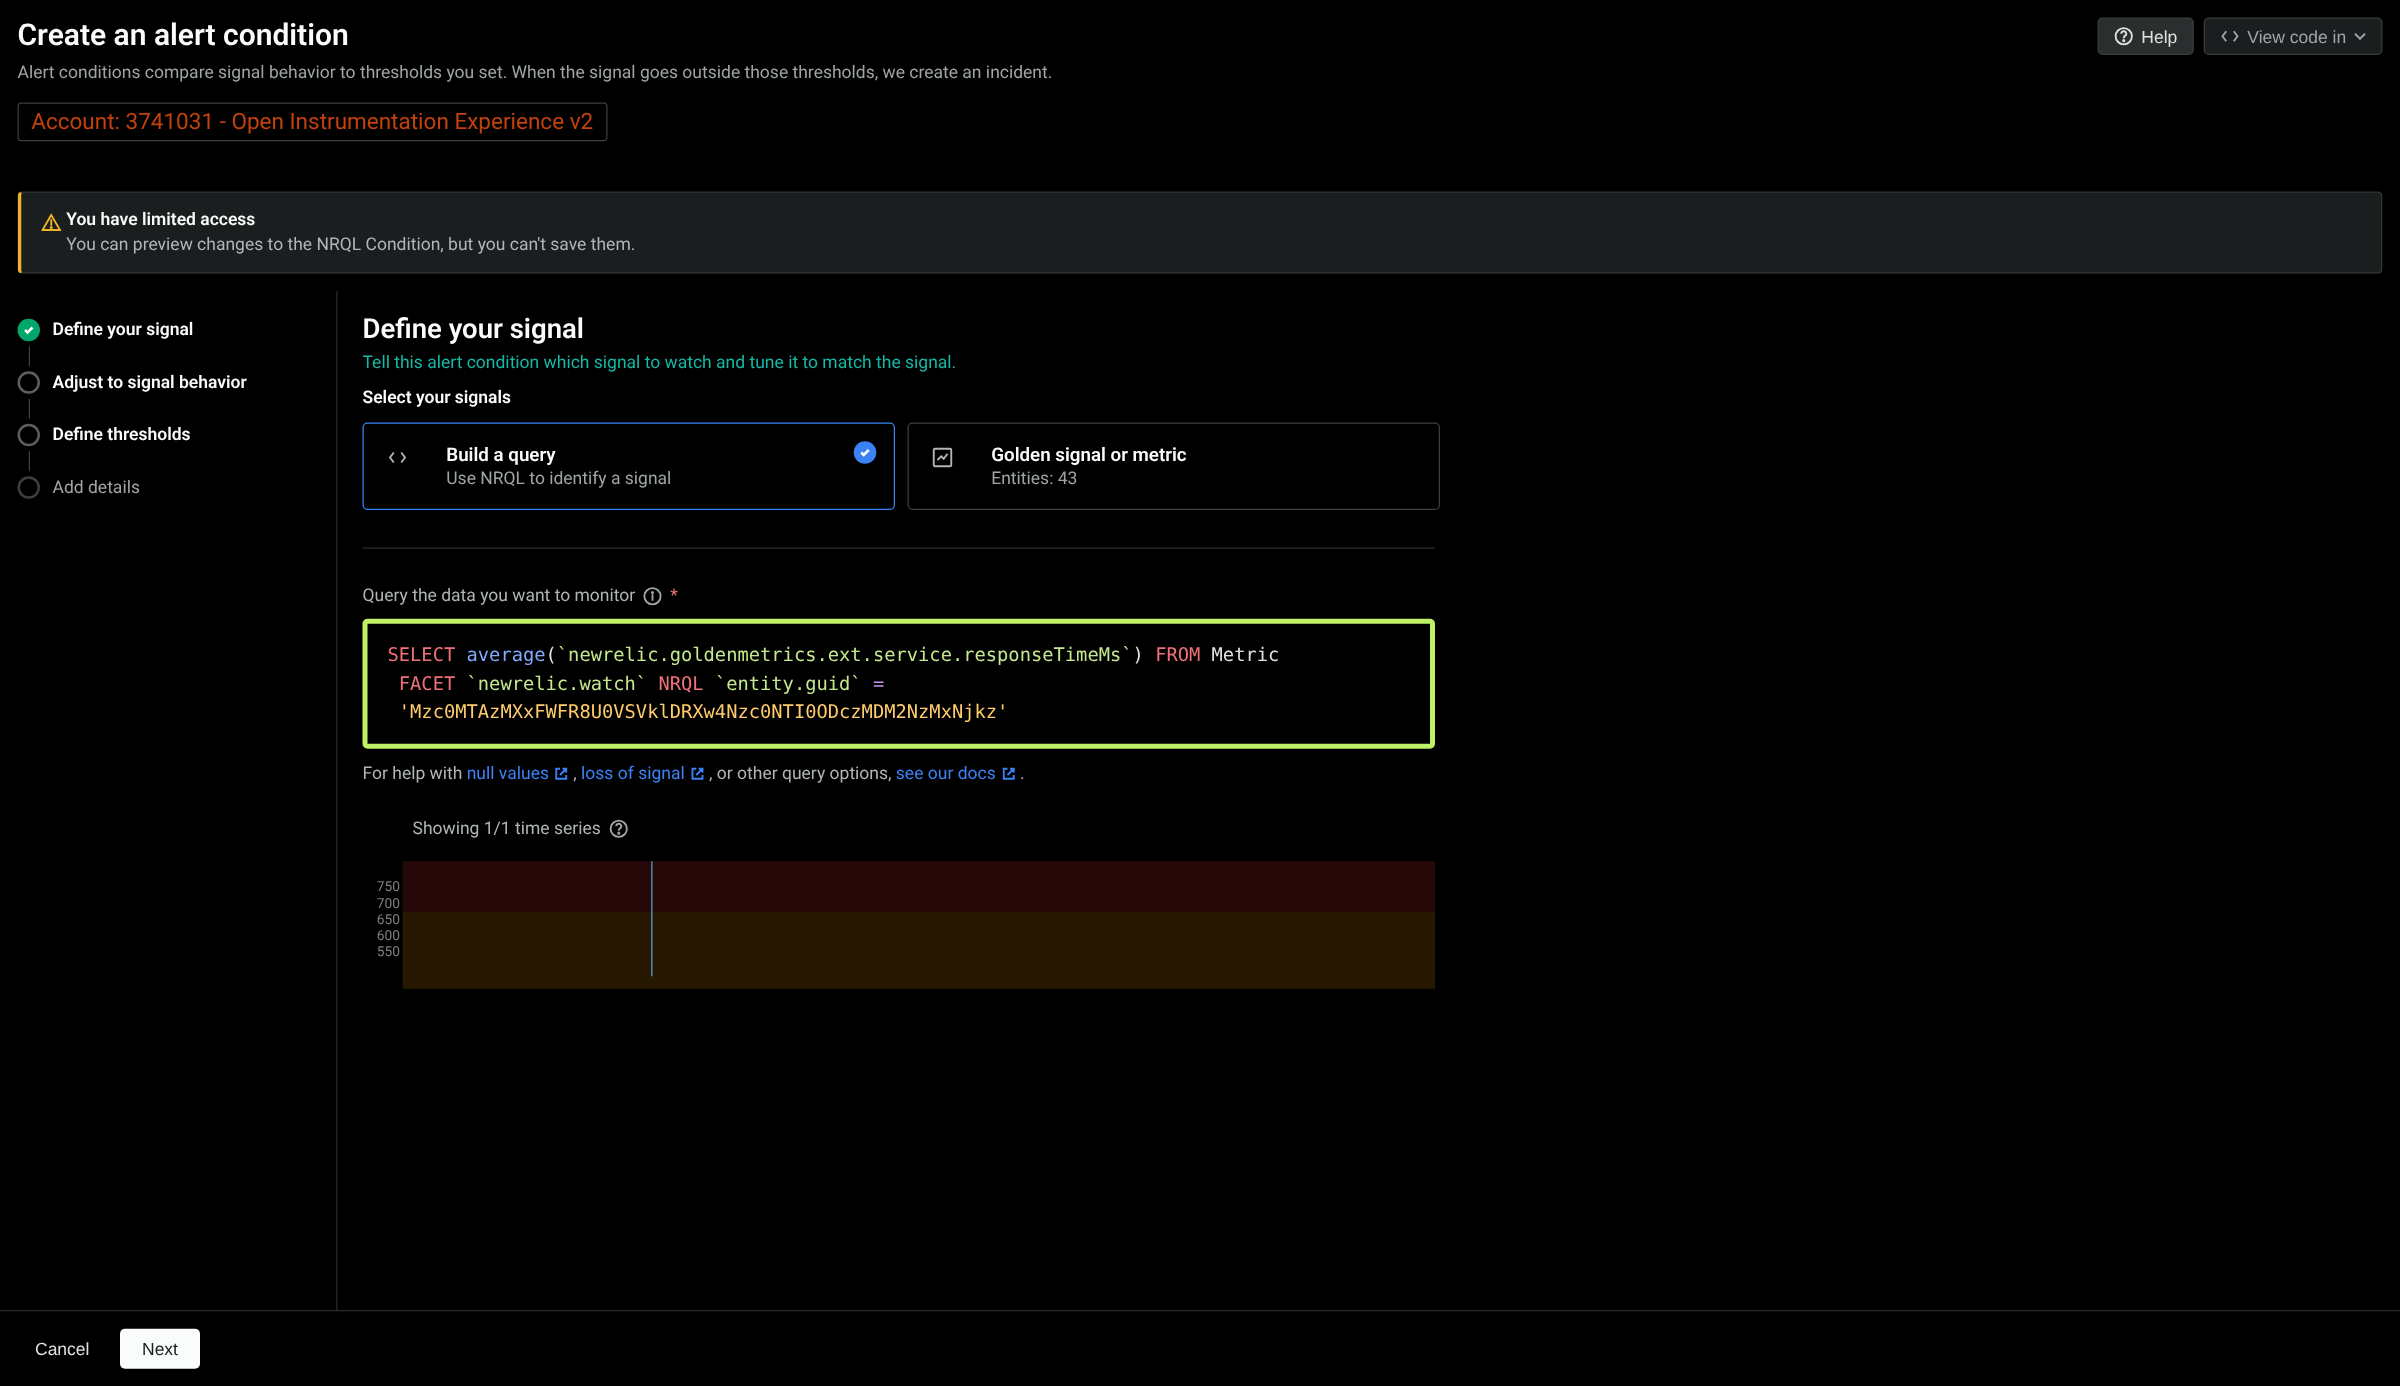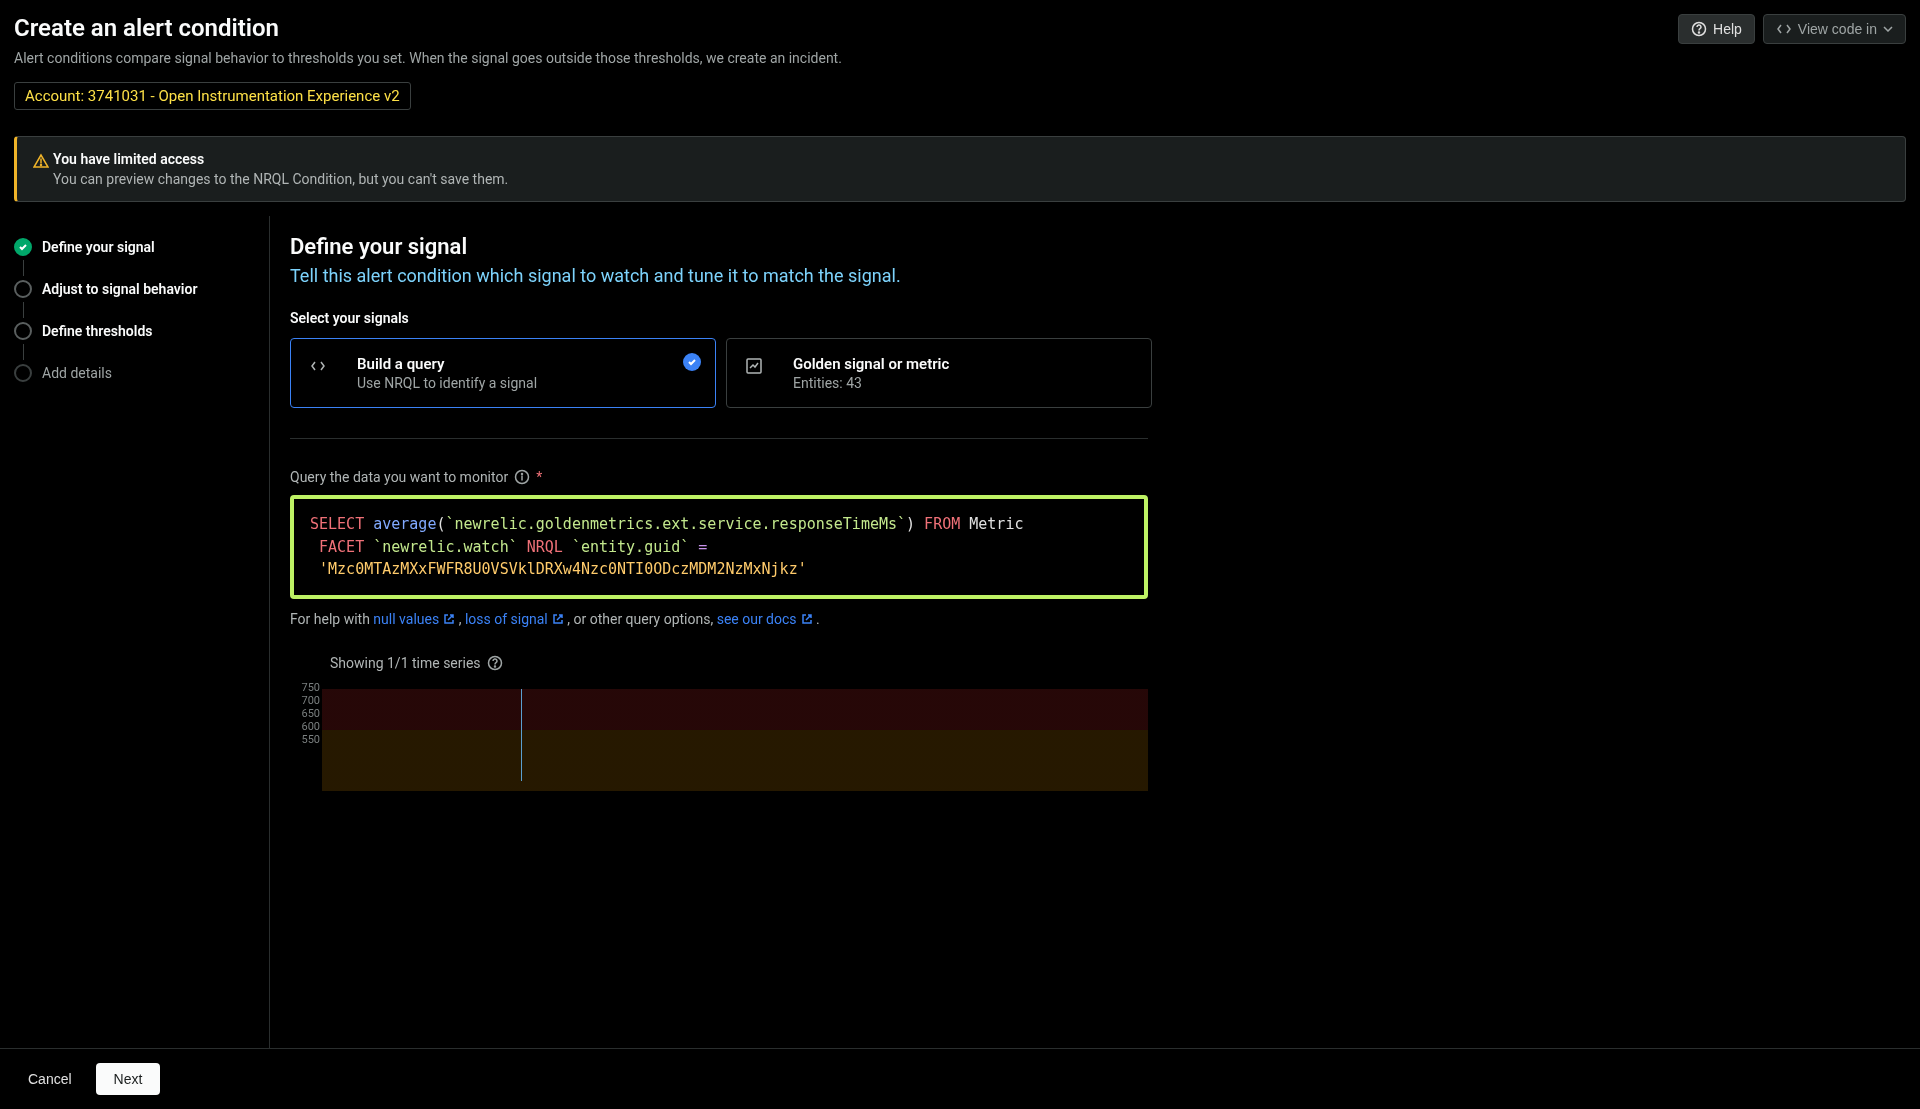--- a/index.html
+++ b/index.html
@@ -61,24 +61,24 @@
     .chevron-down {
       width: 10px;
       height: 6px;
       display: inline-block;
     }
     .account-tag {
       display: inline-block;
       padding: 4px 10px;
       border: 1px solid #3a3f3f;
       border-radius: 3px;
-      font-size: 15px;
-      color: #fde047;
+      font-size: 18px;
+      color: #c2410c;
       margin-top: 4px;
-      margin-bottom: 12px;
+      margin-bottom: 26px;
     }
     .warning-banner {
       margin: 14px;
       padding: 14px 16px;
       background: #1a1e1e;
       border: 1px solid #3a3f3f;
       border-left: 3px solid #f0b429;
       border-radius: 4px;
       display: flex;
       gap: 4px;
@@ -152,23 +152,23 @@
       padding: 18px 20px;
       overflow-y: auto;
     }
     .section-title {
       font-size: 22px;
       font-weight: 600;
       color: #fafbfb;
       margin-bottom: 6px;
     }
     .section-subtitle {
-      font-size: 18px;
-      color: #7dd3fc;
-      margin-bottom: 24px;
+      font-size: 14px;
+      color: #14b8a6;
+      margin-bottom: 12px;
     }
     .select-signals-label {
       font-size: 14px;
       font-weight: 600;
       color: #fafbfb;
       margin-bottom: 12px;
     }
     .signal-cards {
       display: flex;
       gap: 10px;
@@ -288,21 +288,21 @@
       position: relative;
     }
     .y-axis {
       position: absolute;
       left: 0;
       top: 0;
       width: 30px;
       height: 100%;
       display: flex;
       flex-direction: column;
-      justify-content: flex-start;
+      justify-content: center;
       font-size: 11px;
       color: #7a7f7f;
       text-align: right;
     }
     .chart-bg {
       position: absolute;
       left: 32px;
       right: 0;
       top: 8px;
       bottom: 0;

